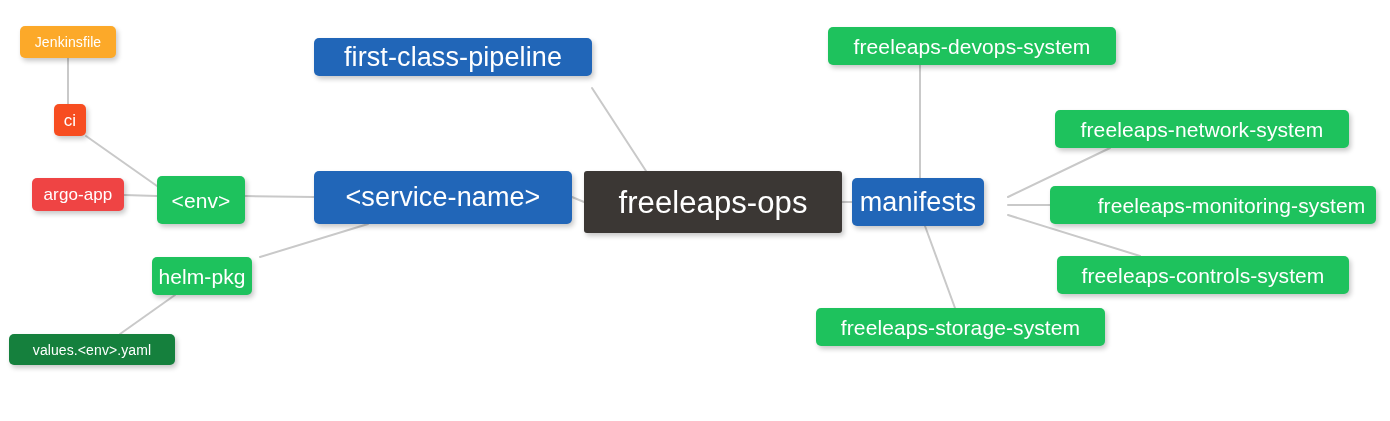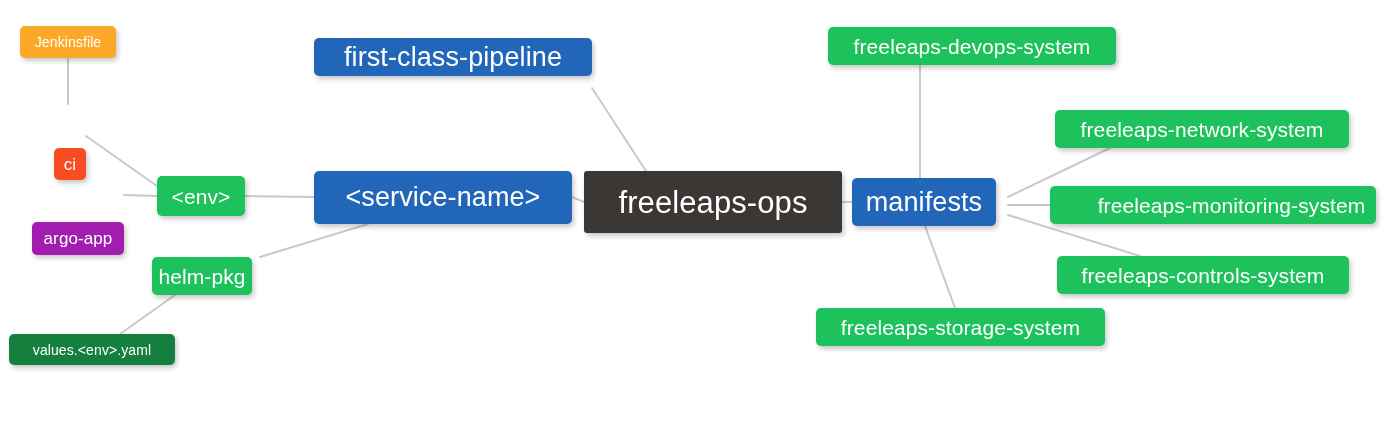--- a/index.html
+++ b/index.html
@@ -34,21 +34,21 @@
     border-radius: 5px;
     white-space: nowrap;
     box-shadow: 2px 3px 5px rgba(0,0,0,0.22);
     letter-spacing: 0.1px;
     line-height: 1;
     z-index: 2;
   }
   .lvl-root   { font-size: 31px; border-radius: 3px; }
   .lvl-1      { font-size: 27px; }
   .lvl-2      { font-size: 21px; }
-  .lvl-3      { font-size: 17px; margin-top: 44px; }
+  .lvl-3      { font-size: 17px; }
   .lvl-4      { font-size: 14px; }
 </style>
 </head>
 <body>
 
 <div id="canvas">
   <svg id="edges" viewBox="0 0 1390 421">
       <line x1="584" y1="202" x2="572" y2="197" stroke="#c9c9c9" stroke-width="2" stroke-linecap="round"></line>
       <line x1="842" y1="202" x2="852" y2="202" stroke="#c9c9c9" stroke-width="2" stroke-linecap="round"></line>
       <line x1="646" y1="171" x2="592" y2="88" stroke="#c9c9c9" stroke-width="2" stroke-linecap="round"></line>
@@ -64,36 +64,36 @@
       <line x1="1008" y1="215" x2="1140" y2="256" stroke="#c9c9c9" stroke-width="2" stroke-linecap="round"></line>
       <line x1="925" y1="226" x2="955" y2="308" stroke="#c9c9c9" stroke-width="2" stroke-linecap="round"></line>
     </svg>
   <div id="node-layer">
       <div class="node lvl-root" style="left: 584px; top: 171px; width: 258px; height: 62px; background: rgb(59, 55, 52);">
         <span>freeleaps-ops</span>
       </div>
       <div class="node lvl-1" style="left: 314px; top: 171px; width: 258px; height: 53px; background: rgb(33, 102, 184);">
         <span>&lt;service-name&gt;</span>
       </div>
-      <div class="node lvl-1" style="left: 852px; top: 178px; width: 144px; height: 48px; background: rgb(33, 102, 184);">
+      <div class="node lvl-1" style="left: 852px; top: 178px; width: 132px; height: 48px; background: rgb(33, 102, 184);">
         <span>manifests</span>
       </div>
       <div class="node lvl-1" style="left: 314px; top: 38px; width: 278px; height: 38px; background: rgb(33, 102, 184);">
         <span>first-class-pipeline</span>
       </div>
-      <div class="node lvl-2" style="left: 157px; top: 176px; width: 88px; height: 40px; background: rgb(30, 194, 93);">
+      <div class="node lvl-2" style="left: 157px; top: 176px; width: 88px; height: 48px; background: rgb(30, 194, 93);">
         <span>&lt;env&gt;</span>
       </div>
       <div class="node lvl-2" style="left: 152px; top: 257px; width: 100px; height: 38px; background: rgb(30, 194, 93);">
         <span>helm-pkg</span>
       </div>
       <div class="node lvl-3" style="left: 54px; top: 104px; width: 32px; height: 32px; background: rgb(247, 77, 32);">
         <span>ci</span>
       </div>
-      <div class="node lvl-3" style="left: 32px; top: 178px; width: 92px; height: 33px; background: #a21caf;">
+      <div class="node lvl-3" style="left: 32px; top: 178px; width: 92px; height: 33px; background: #ef4444;">
         <span>argo-app</span>
       </div>
       <div class="node lvl-4" style="left: 20px; top: 26px; width: 96px; height: 32px; background: rgb(252, 169, 41);">
         <span>Jenkinsfile</span>
       </div>
       <div class="node lvl-4" style="left: 9px; top: 334px; width: 166px; height: 31px; background: #15803d;">
         <span>values.&lt;env&gt;.yaml</span>
       </div>
       <div class="node lvl-2" style="left: 828px; top: 27px; width: 288px; height: 38px; background: rgb(30, 194, 93);">
         <span>freeleaps-devops-system</span>

